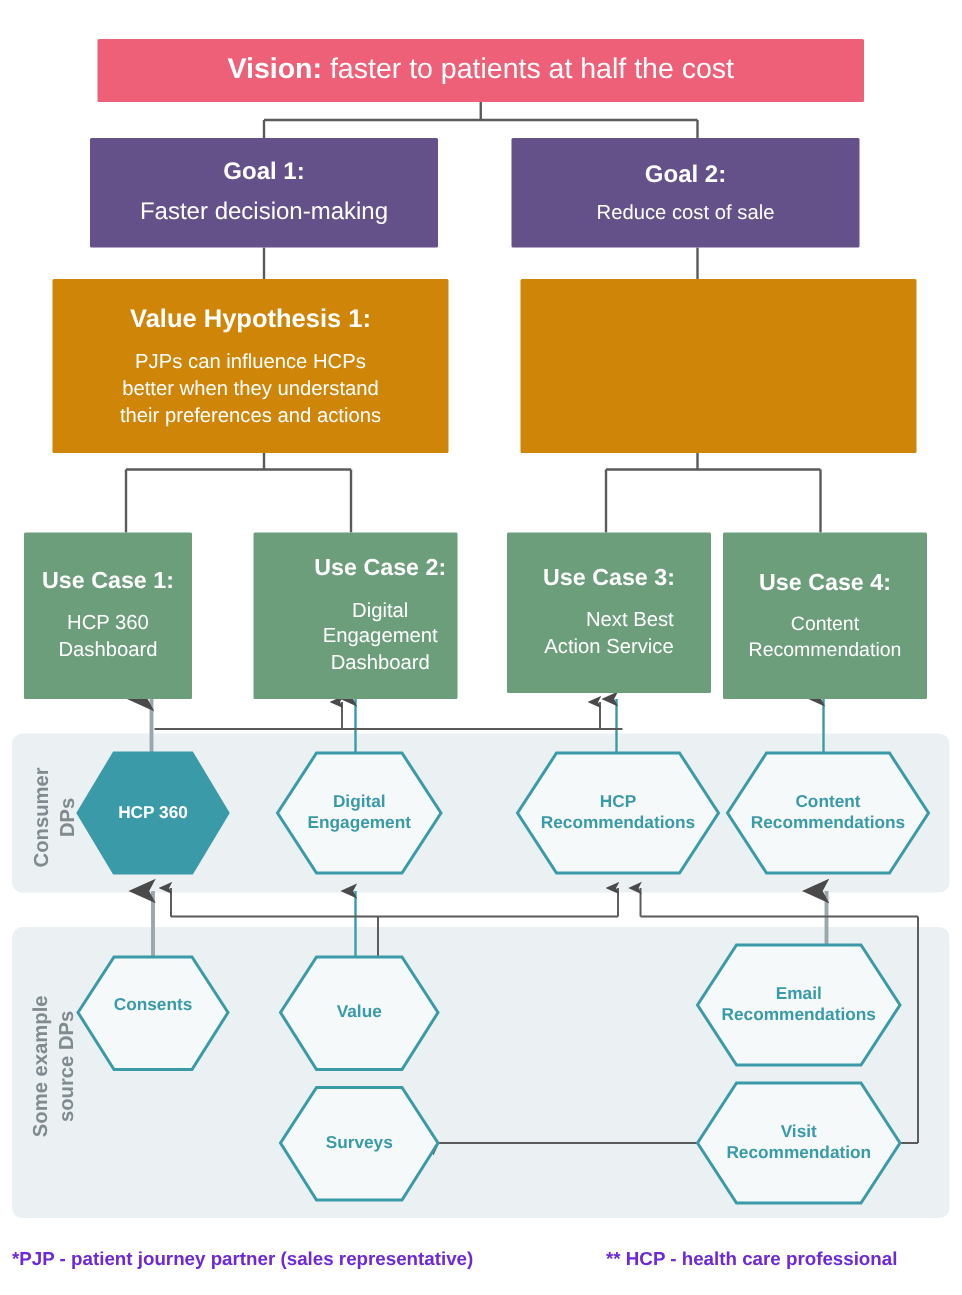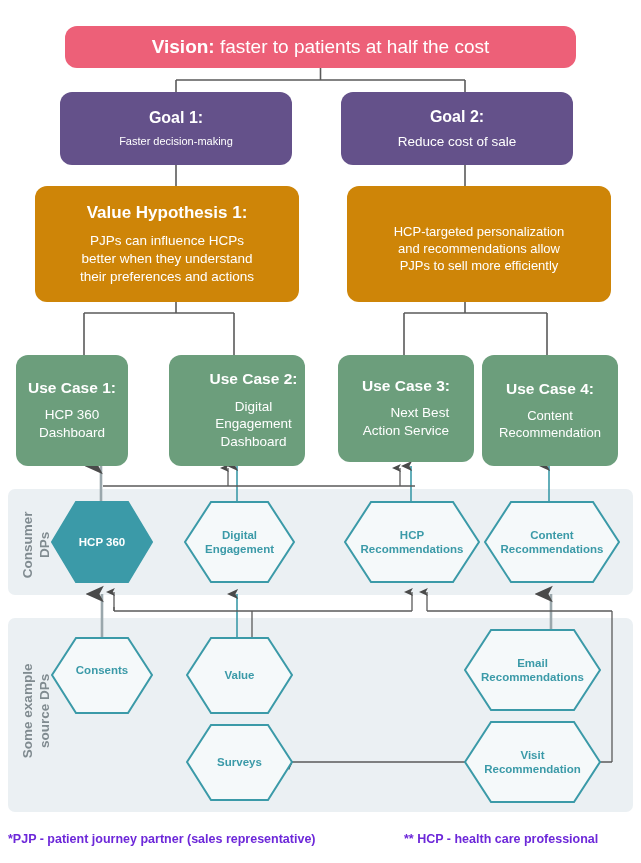--- a/index.html
+++ b/index.html
@@ -44,21 +44,21 @@
   }
   .box {
     position: absolute;
     box-sizing: border-box;
     color: #ffffff;
     display: flex;
     flex-direction: column;
     align-items: center;
     justify-content: center;
     text-align: center;
-    border-radius: 12px;
+    border-radius: 1px;
   }
   .box .b-title {
     font-weight: 700;
     line-height: 1.2;
   }
   .box .b-sub {
     line-height: 1.32;
     white-space: pre-line;
   }
   .vision {
@@ -175,37 +175,34 @@
 source DPs</div>
 
   <div class="box vision" style="left:65px; top:26px; width:511px; height:42px; background:#ED6078;">
     <div>
       <b>Vision:</b><span> faster to patients at half the cost</span>
     </div>
   </div>
 
   <div class="box" style="left:60px; top:92px; width:232px; height:73px; background:#64518A;">
     <div class="b-title" style="font-size:16px;">Goal 1:</div>
-    <div class="b-sub" style="font-size:11px; margin-top:7px;">Faster decision-making</div>
+    <div class="b-sub" style="font-size:16px; margin-top:7px;">Faster decision-making</div>
   </div>
   <div class="box" style="left:341px; top:92px; width:232px; height:73px; background:#64518A;">
     <div class="b-title" style="font-size:16px;">Goal 2:</div>
     <div class="b-sub" style="font-size:13.5px; margin-top:7px;">Reduce cost of sale</div>
   </div>
 
   <div class="box" style="left:35px; top:186px; width:264px; height:116px; background:#CE8508;">
     <div class="b-title" style="font-size:17px;">Value Hypothesis 1:</div>
     <div class="b-sub" style="font-size:13.5px; margin-top:9px;">PJPs can influence HCPs
 better when they understand
 their preferences and actions</div>
   </div>
   <div class="box" style="left:347px; top:186px; width:264px; height:116px; background:#CE8508;">
-    <div class="b-sub" style="font-size:13px; margin-top:9px;">HCP-targeted personalization
-and recommendations allow
-PJPs to sell more efficiently</div>
   </div>
 
   <div class="box" style="left:16px; top:355px; width:112px; height:111px; background:#6C9E7C;">
     <div class="b-title" style="font-size:15.5px;">Use Case 1:</div>
     <div class="b-sub" style="font-size:13.5px; margin-top:9px;">HCP 360
 Dashboard</div>
   </div>
   <div class="box" style="left:169px; top:355px; width:136px; height:111px; background:#6C9E7C;padding-left:33px;">
     <div class="b-title" style="font-size:15.5px;">Use Case 2:</div>
     <div class="b-sub" style="font-size:13.5px; margin-top:9px;">Digital

